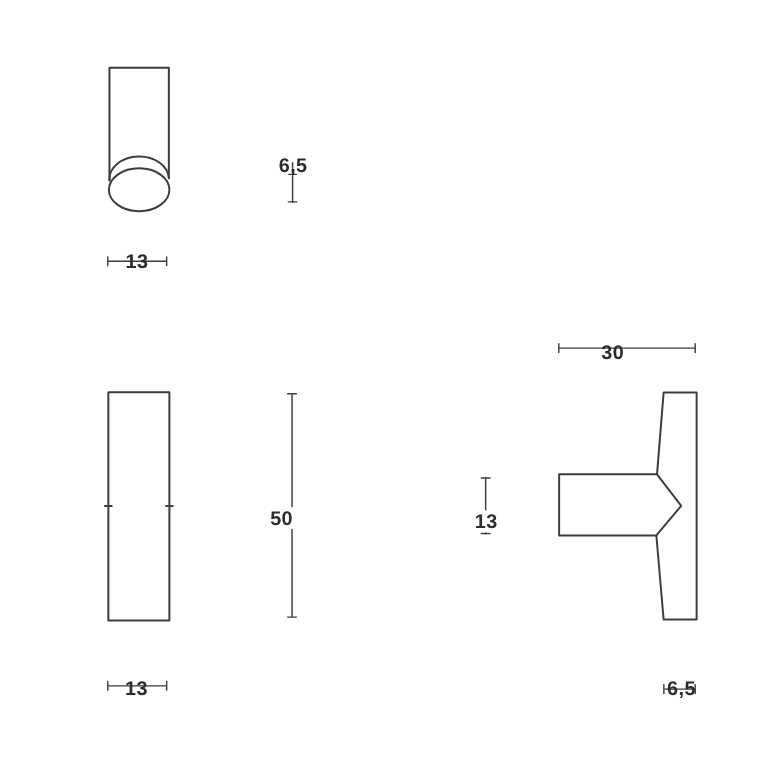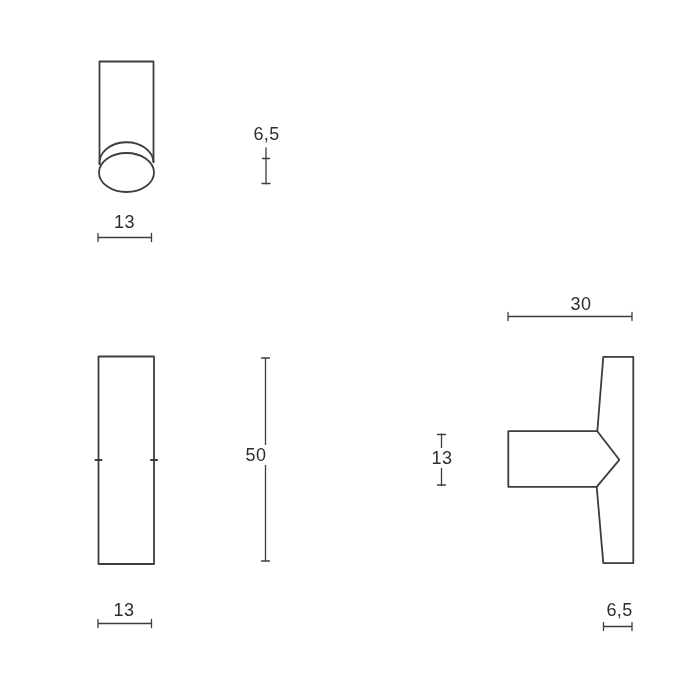--- a/index.html
+++ b/index.html
@@ -11,25 +11,26 @@
     overflow:hidden;
   }
   .canvas{
     position:absolute;left:0;top:0;width:700px;height:700px;
   }
   svg.linework{position:absolute;left:0;top:0;}
   .dim-label{
     position:absolute;
     transform:translate(-50%,-50%);
     font-size:18px;
-    font-weight:normal;
+    font-weight:bold;
     letter-spacing:0.4px;
     color:#2d2d2d;
     white-space:nowrap;
     line-height:1;
+    margin-top:16px;
   }
   .dim-label.on-line{
     background:#ffffff;
     padding:1px 3px;
   }
 </style>
 </head>
 <body>
 
 <div class="canvas">
@@ -71,19 +72,19 @@
   </svg>
 
   <div class="dim-label" style="left:124.5px;top:222px;">13</div>
 
   <div class="dim-label" style="left:266.5px;top:133.5px;">6,5</div>
 
   <div class="dim-label on-line" style="left:256px;top:455px;">50</div>
 
   <div class="dim-label" style="left:124px;top:609.5px;">13</div>
 
-  <div class="dim-label" style="left:581px;top:303.5px;">30</div>
+  <div class="dim-label" style="left:557px;top:303.5px;">30</div>
 
   <div class="dim-label on-line" style="left:442px;top:458px;">13</div>
 
   <div class="dim-label" style="left:619.5px;top:609.5px;">6,5</div>
 
 </div>
 
 </body></html>

